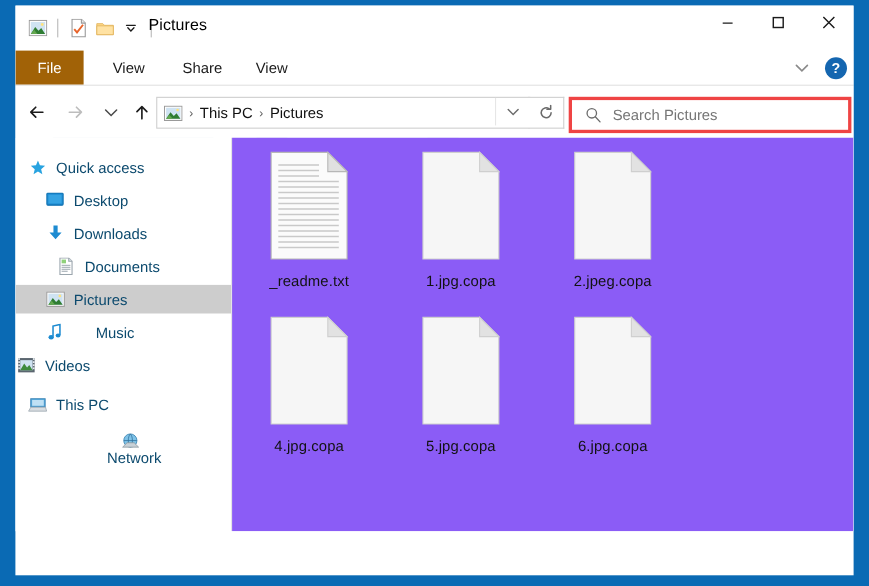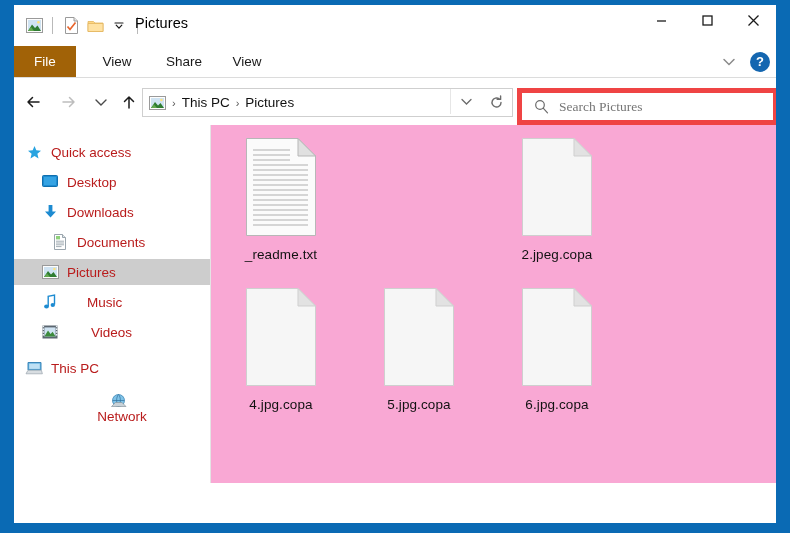--- a/index.html
+++ b/index.html
@@ -65,34 +65,34 @@
   .crumb{font-size:13.5px;color:#111;}
   .crumb-sep{color:#555;font-size:11px;margin:0 6px;}
   .addr-drop{position:absolute;right:0;top:0;width:30px;height:25px;display:flex;align-items:center;justify-content:center;border-left:1px solid #e6e6e6;}
   .refreshbtn{
     position:absolute;left:466px;top:10px;width:32px;height:27px;
     border:1px solid #cfcfcf;border-left:none;background:#fff;
     display:flex;align-items:center;justify-content:center;
   }
   .searchbox{
     position:absolute;left:503px;top:10px;width:251px;height:27px;
-    border:5px solid #ef4444;background:#fff;display:flex;align-items:center;font-family:Liberation Serif, serif;
+    border:3px solid #ef4444;background:#fff;display:flex;align-items:center;
   }
   .search-ico{margin:0 10px 0 12px;display:flex;}
   .search-ph{font-size:13.5px;color:#767676;}
 
   
   .body{position:absolute;left:0;top:120px;width:762px;height:358px;background:#fff;overflow:hidden;}
   .nav-pane{position:absolute;left:0;top:0;width:196px;height:358px;background:#fff;}
   .pane-div{position:absolute;left:196px;top:0;width:1px;height:358px;background:#e4e4e4;}
-  .content{position:absolute;left:197px;top:0;width:565px;height:358px;background:#f9a8d4;}
+  .content{position:absolute;left:197px;top:0;width:565px;height:358px;background:#8b5cf6;}
 
   .navitem{
     position:absolute;left:0;width:196px;height:26px;display:flex;align-items:center;
-    font-size:13.5px;color:#b91c1c;
+    font-size:13.5px;color:#0c4a6e;
   }
   .navitem.sel{background:#cdcdcd;}
   .navitem .nico{width:20px;height:20px;display:flex;align-items:center;justify-content:center;margin-right:7px;}
   .navitem .pin{position:absolute;right:12px;top:5px;}
 
   
   .file{position:absolute;width:140px;text-align:center;}
   .fname{font-size:13.5px;color:#121212;margin-top:6px;letter-spacing:.1px;}
 
   
@@ -354,21 +354,21 @@
           <span class="nico">
             <svg width="14" height="16" viewBox="0 0 14 16">
                 <path d="M5.2 12.2 V2.4 L11.5 1 V10.6" stroke="#1d8bd1" stroke-width="1.4" fill="none"></path>
                 <ellipse cx="3.5" cy="12.6" rx="2.4" ry="2" fill="#1d8bd1"></ellipse>
                 <ellipse cx="9.8" cy="11" rx="2.2" ry="1.9" fill="#1d8bd1"></ellipse>
               </svg>
           </span>
           <span>Music</span>
         </div>
 
-        <div class="navitem" style="top:194px;padding-left:26px;gap:24px;">
+        <div class="navitem" style="top:194px;">
           <span class="nico">
             <svg width="16" height="14" viewBox="0 0 16 14">
               <rect x="0.5" y="0.5" width="15" height="13" fill="#5b6670"></rect>
               <rect x="2.4" y="2.4" width="11.2" height="9.2" fill="#cfe3f2"></rect>
               <path d="M2.4 11.6 L6 5.5 L8.6 9 L10.6 6.8 L13.6 11.6 Z" fill="#3d8b3d"></path>
               <rect x="0.6" y="0.6" width="1.5" height="1.6" fill="#e8eef2"></rect>
               <rect x="0.6" y="3.4" width="1.5" height="1.6" fill="#e8eef2"></rect>
               <rect x="0.6" y="6.2" width="1.5" height="1.6" fill="#e8eef2"></rect>
               <rect x="0.6" y="9" width="1.5" height="1.6" fill="#e8eef2"></rect>
               <rect x="13.9" y="0.6" width="1.5" height="1.6" fill="#e8eef2"></rect>
@@ -428,59 +428,68 @@
                   <path d="M13 73 H68"></path>
                   <path d="M13 78 H68"></path>
                   <path d="M13 83 H68"></path>
                 <path d="M13 88 H68"></path>
               </g>
             </svg>
           </span>
           <div class="fname">_readme.txt</div>
         </div>
 
-
-        <div class="file" style="left:276px;top:12px;">
+        <div class="file" style="left:138px;top:12px;">
           <span>
             <svg width="82" height="100" viewBox="0 0 82 100">
               <path d="M6.5 1.5 H58 L75.5 19 V98.5 H6.5 Z" fill="#f6f6f6" stroke="#cfcfcf"></path>
               <path d="M58 1.5 V19 H75.5 Z" fill="#e2e2e2" stroke="#cfcfcf"></path>
             </svg>
           </span>
-          <div class="fname">2.jpeg.copa</div>
-        </div>
-
-
-        <div class="file" style="left:0px;top:162px;">
+          <div class="fname">1.jpg.copa</div>
+        </div>
+
+        <div class="file" style="left:276px;top:12px;">
           <span>
             <svg width="82" height="100" viewBox="0 0 82 100">
               <path d="M6.5 1.5 H58 L75.5 19 V98.5 H6.5 Z" fill="#f6f6f6" stroke="#cfcfcf"></path>
               <path d="M58 1.5 V19 H75.5 Z" fill="#e2e2e2" stroke="#cfcfcf"></path>
             </svg>
           </span>
-          <div class="fname">4.jpg.copa</div>
-        </div>
-
-        <div class="file" style="left:138px;top:162px;">
+          <div class="fname">2.jpeg.copa</div>
+        </div>
+
+
+        <div class="file" style="left:0px;top:162px;">
           <span>
             <svg width="82" height="100" viewBox="0 0 82 100">
               <path d="M6.5 1.5 H58 L75.5 19 V98.5 H6.5 Z" fill="#f6f6f6" stroke="#cfcfcf"></path>
               <path d="M58 1.5 V19 H75.5 Z" fill="#e2e2e2" stroke="#cfcfcf"></path>
             </svg>
           </span>
-          <div class="fname">5.jpg.copa</div>
-        </div>
-
-        <div class="file" style="left:276px;top:162px;">
+          <div class="fname">4.jpg.copa</div>
+        </div>
+
+        <div class="file" style="left:138px;top:162px;">
           <span>
             <svg width="82" height="100" viewBox="0 0 82 100">
               <path d="M6.5 1.5 H58 L75.5 19 V98.5 H6.5 Z" fill="#f6f6f6" stroke="#cfcfcf"></path>
               <path d="M58 1.5 V19 H75.5 Z" fill="#e2e2e2" stroke="#cfcfcf"></path>
             </svg>
           </span>
+          <div class="fname">5.jpg.copa</div>
+        </div>
+
+        <div class="file" style="left:276px;top:162px;">
+          <span>
+            <svg width="82" height="100" viewBox="0 0 82 100">
+              <path d="M6.5 1.5 H58 L75.5 19 V98.5 H6.5 Z" fill="#f6f6f6" stroke="#cfcfcf"></path>
+              <path d="M58 1.5 V19 H75.5 Z" fill="#e2e2e2" stroke="#cfcfcf"></path>
+            </svg>
+          </span>
           <div class="fname">6.jpg.copa</div>
         </div>
 
       </div>
     </div>
 
 
   </div>
 </div>
 

